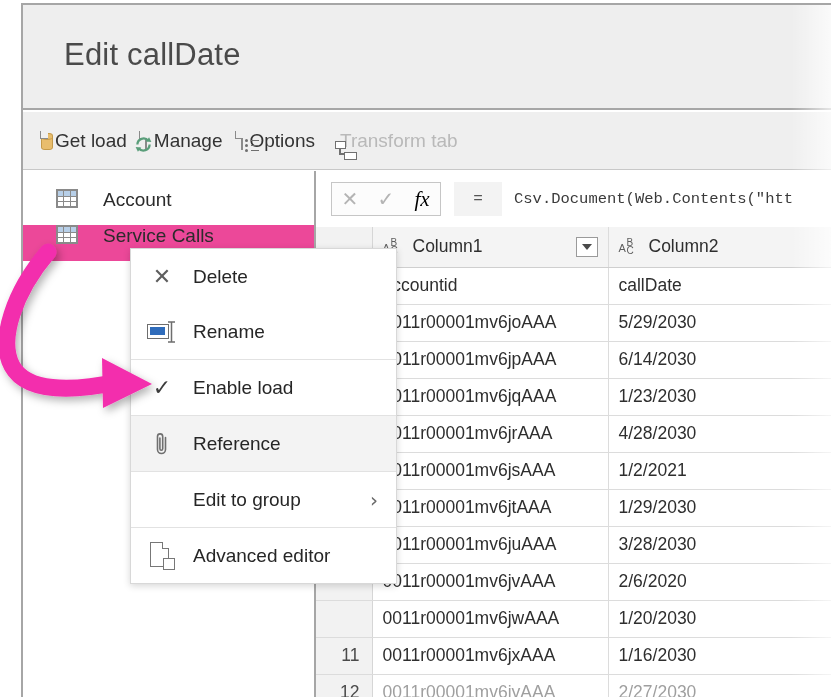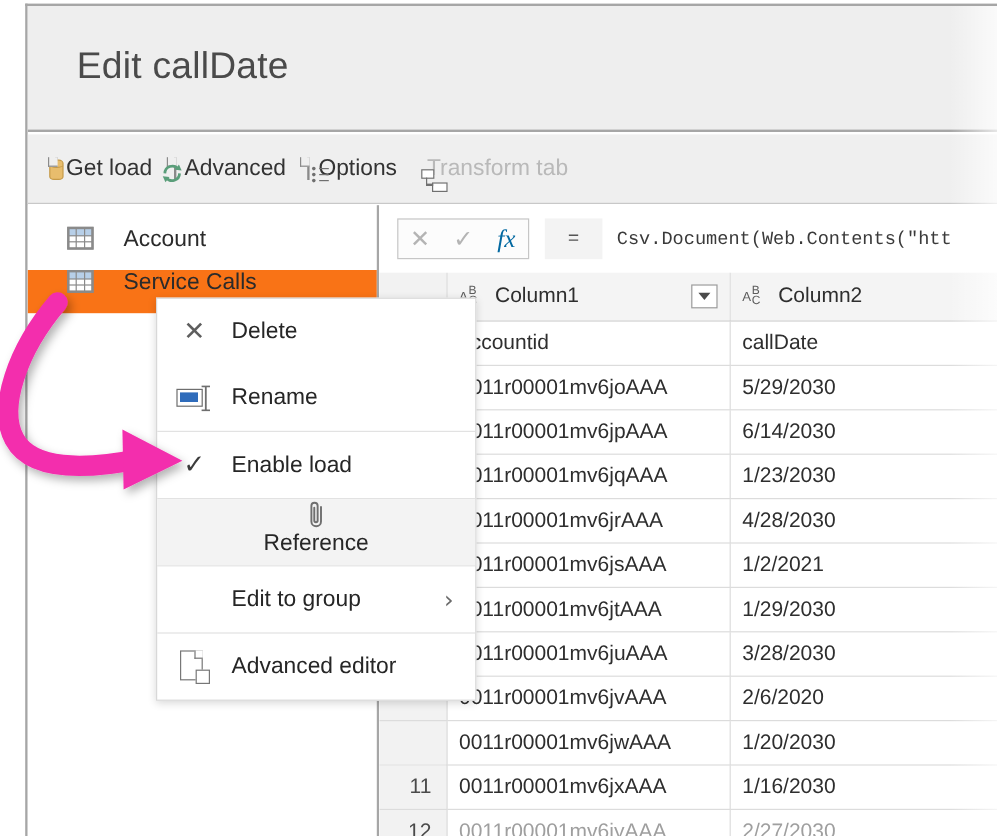--- a/index.html
+++ b/index.html
@@ -164,21 +164,21 @@
     position: relative;
     height: 36px;
     display: flex;
     align-items: flex-start;
     gap: 25px;
     padding-left: 33px;
     font-size: 19px;
     color: #2b2b2b;
     cursor: default;
   }
-  .sb-item.selected { background: #f97316; }
+  .sb-item.selected { background: #ec4899; }
   .sb-ic {
     width: 22px; height: 19px;
     border: 1.6px solid #8a8a8a;
     background: #ffffff;
     display: grid;
     grid-template-columns: 1fr 1fr 1fr;
     grid-template-rows: 5px 1fr 1fr;
     gap: 1.1px;
     padding: 1.1px;
     background-color: #8a8a8a;
@@ -220,21 +220,21 @@
     background: #fcfcfc;
   }
   .fb-btn {
     width: 36px; height: 32px;
     display: flex; align-items: center; justify-content: center;
     font-size: 20px;
     color: #b4b4b4;
     cursor: default;
   }
   .fb-btn.fx {
-    color: #0369a1;
+    color: #000000;
     font-family: "Liberation Serif", serif;
     font-style: italic;
     font-size: 21px;
   }
   .fb-eq {
     width: 48px; height: 34px;
     background: #f3f3f3;
     display: flex; align-items: center; justify-content: center;
     font-family: "Liberation Mono", monospace;
     font-size: 16px;
@@ -345,21 +345,21 @@
     color: #262626;
   }
   .mi {
     position: relative;
     height: 55px;
     display: flex;
     align-items: center;
     cursor: default;
     padding-left: 0;
   }
-  .mi.hl { background: #f3f3f3; flex-direction: column; }
+  .mi.hl { background: #f3f3f3; }
   .mi-icon {
     width: 62px;
     display: flex; align-items: center; justify-content: center;
     flex: 0 0 auto;
   }
   .mi-label { white-space: nowrap; }
   .mi-sub {
     margin-left: auto;
     padding-right: 18px;
     color: #6a6a6a;
@@ -460,21 +460,21 @@
       <div class="tb-item">
         <span class="ic">
           <span class="pg"></span>
           <svg class="refresh-g" viewBox="0 0 24 24">
             <path d="M5,12 A7,7 0 0 1 17.5,7.8" fill="none" stroke="#5a9e7a" stroke-width="2.6"></path>
             <path d="M19,12 A7,7 0 0 1 6.5,16.2" fill="none" stroke="#5a9e7a" stroke-width="2.6"></path>
             <polygon points="18.4,3.6 21,9.2 14.6,8.6" fill="#5a9e7a"></polygon>
             <polygon points="5.6,20.4 3,14.8 9.4,15.4" fill="#5a9e7a"></polygon>
           </svg>
         </span>
-        <span class="tb-label">Advanced</span>
+        <span class="tb-label">Manage</span>
       </div>
 
       <div class="tb-item">
         <span class="ic">
           <span class="pg">
             <span class="opt-lines">
               <span class="opt-dot" style="left:0px; top:1px;"></span>
               <i style="left:6px; top:2px; width:8px;"></i>
               <span class="opt-dot" style="left:0px; top:6px;"></span>
               <i style="left:6px; top:7px; width:8px;"></i>

